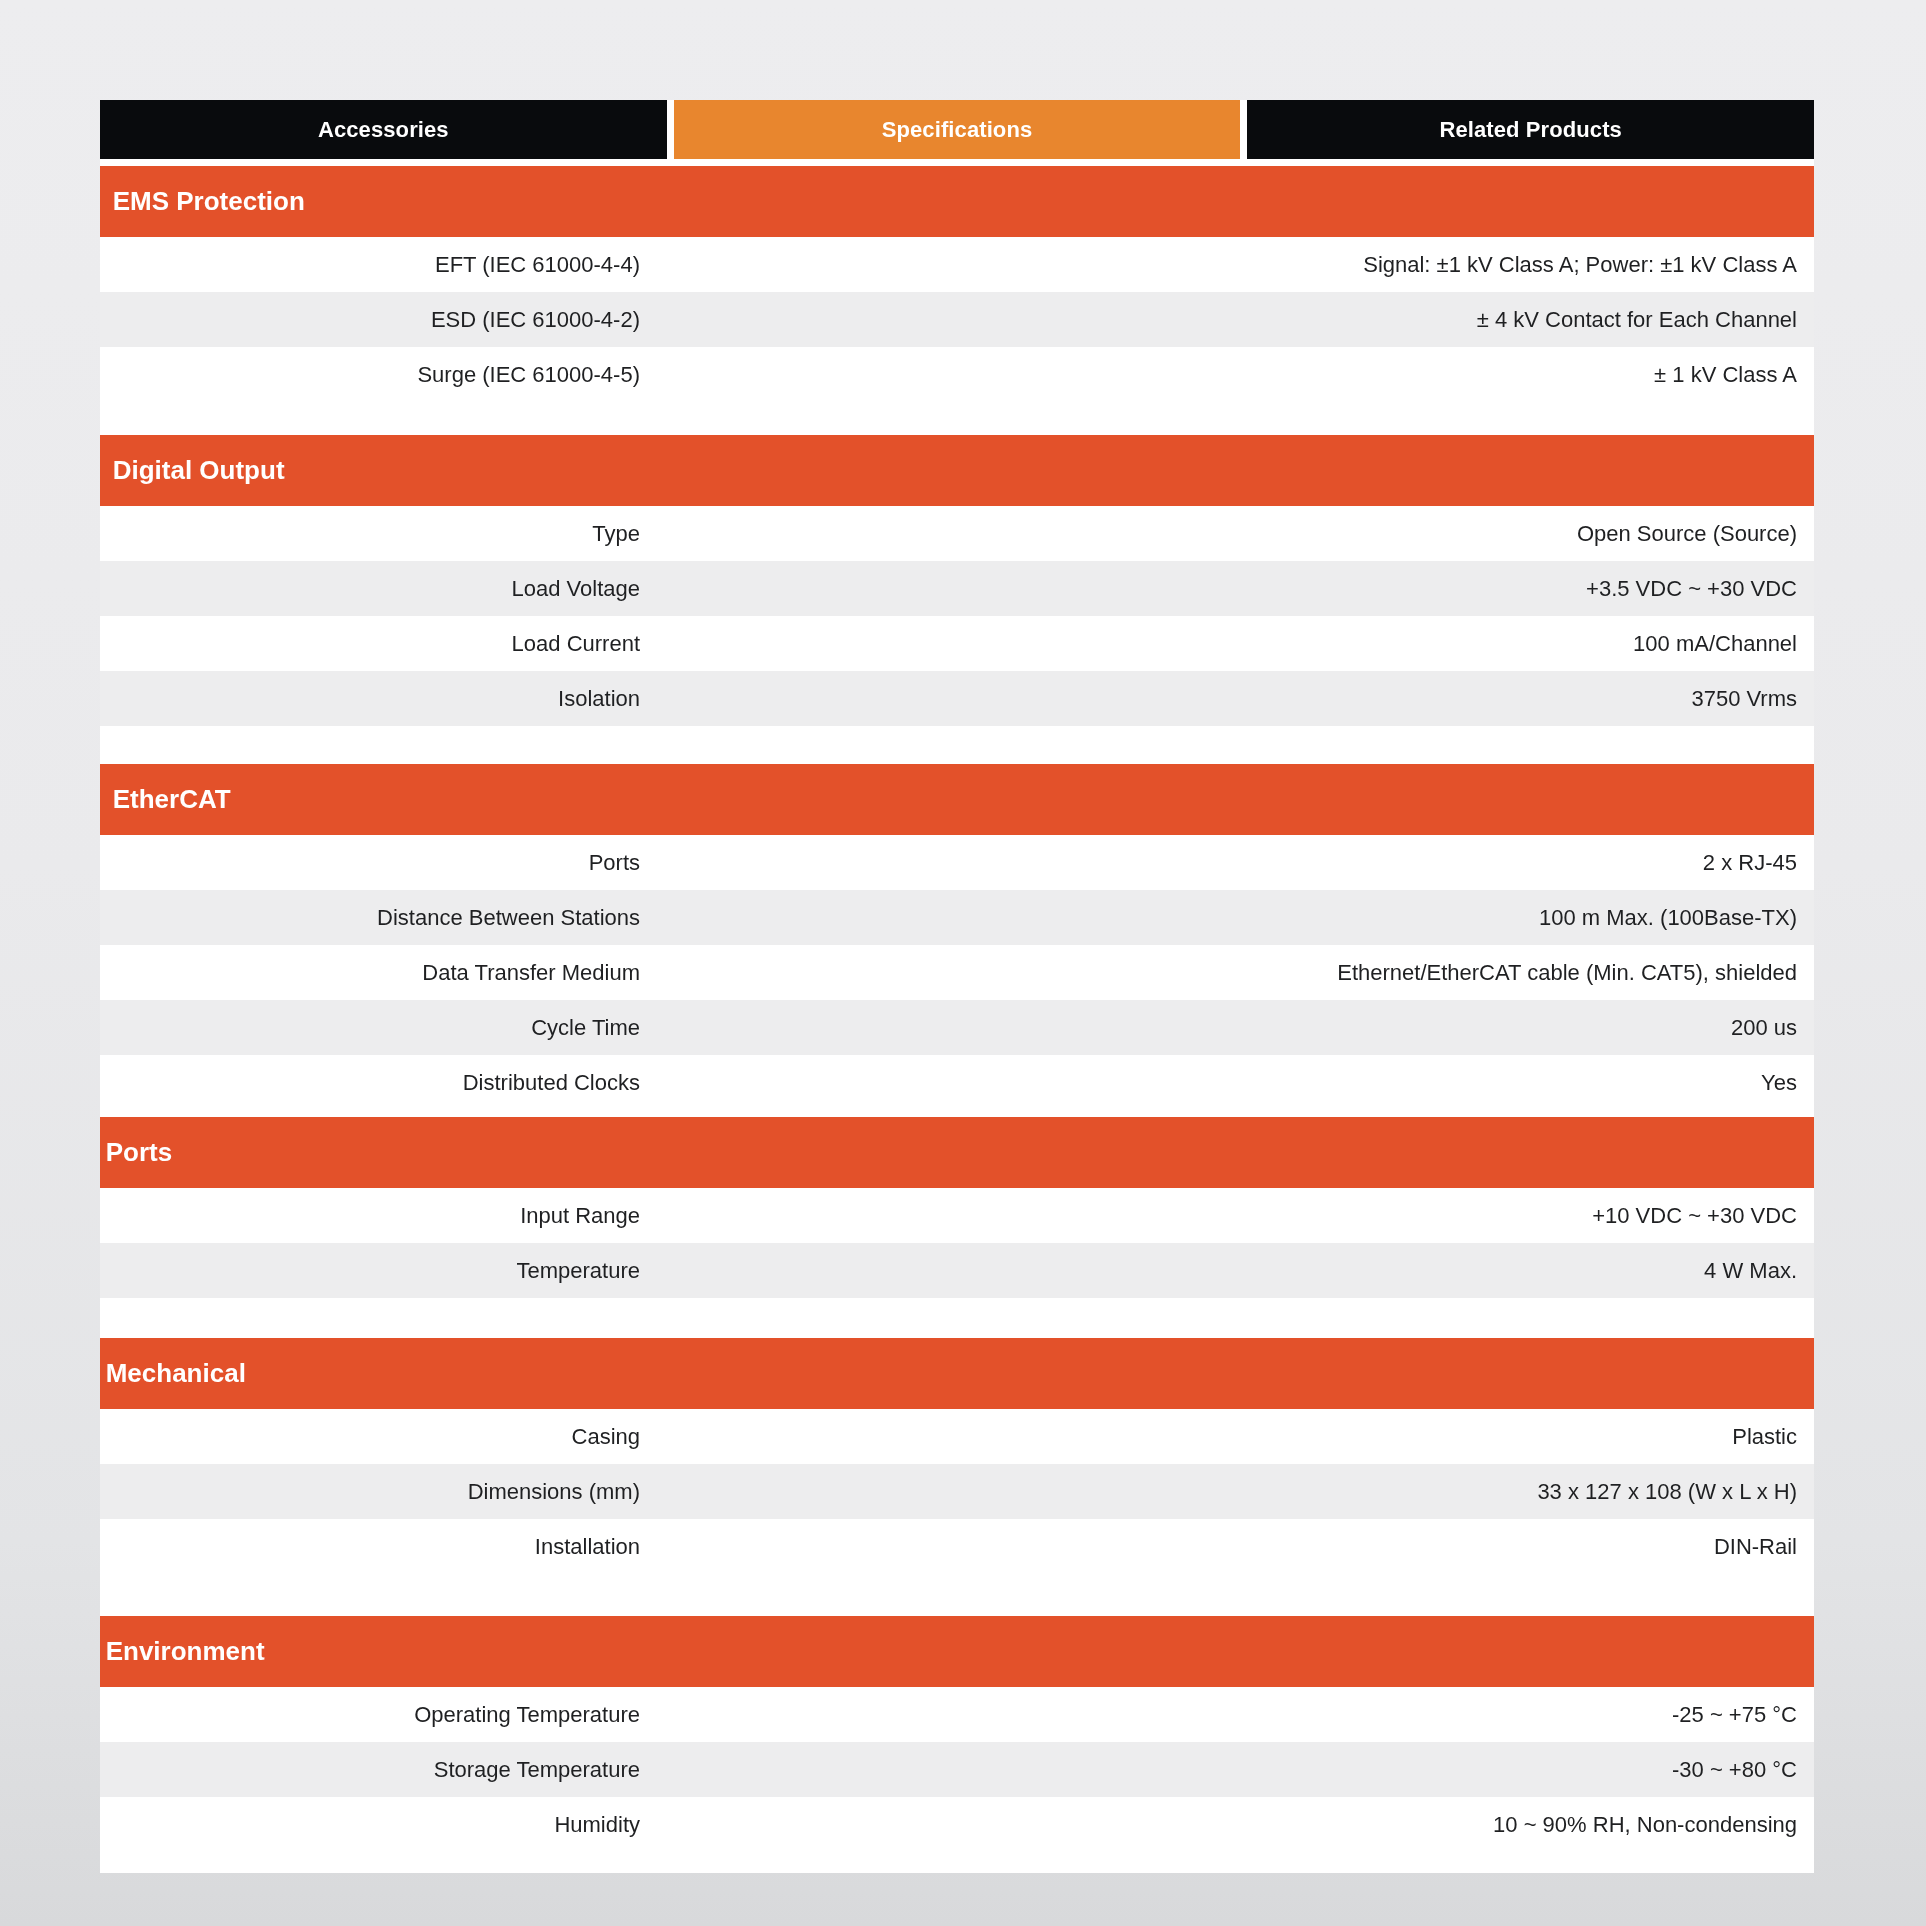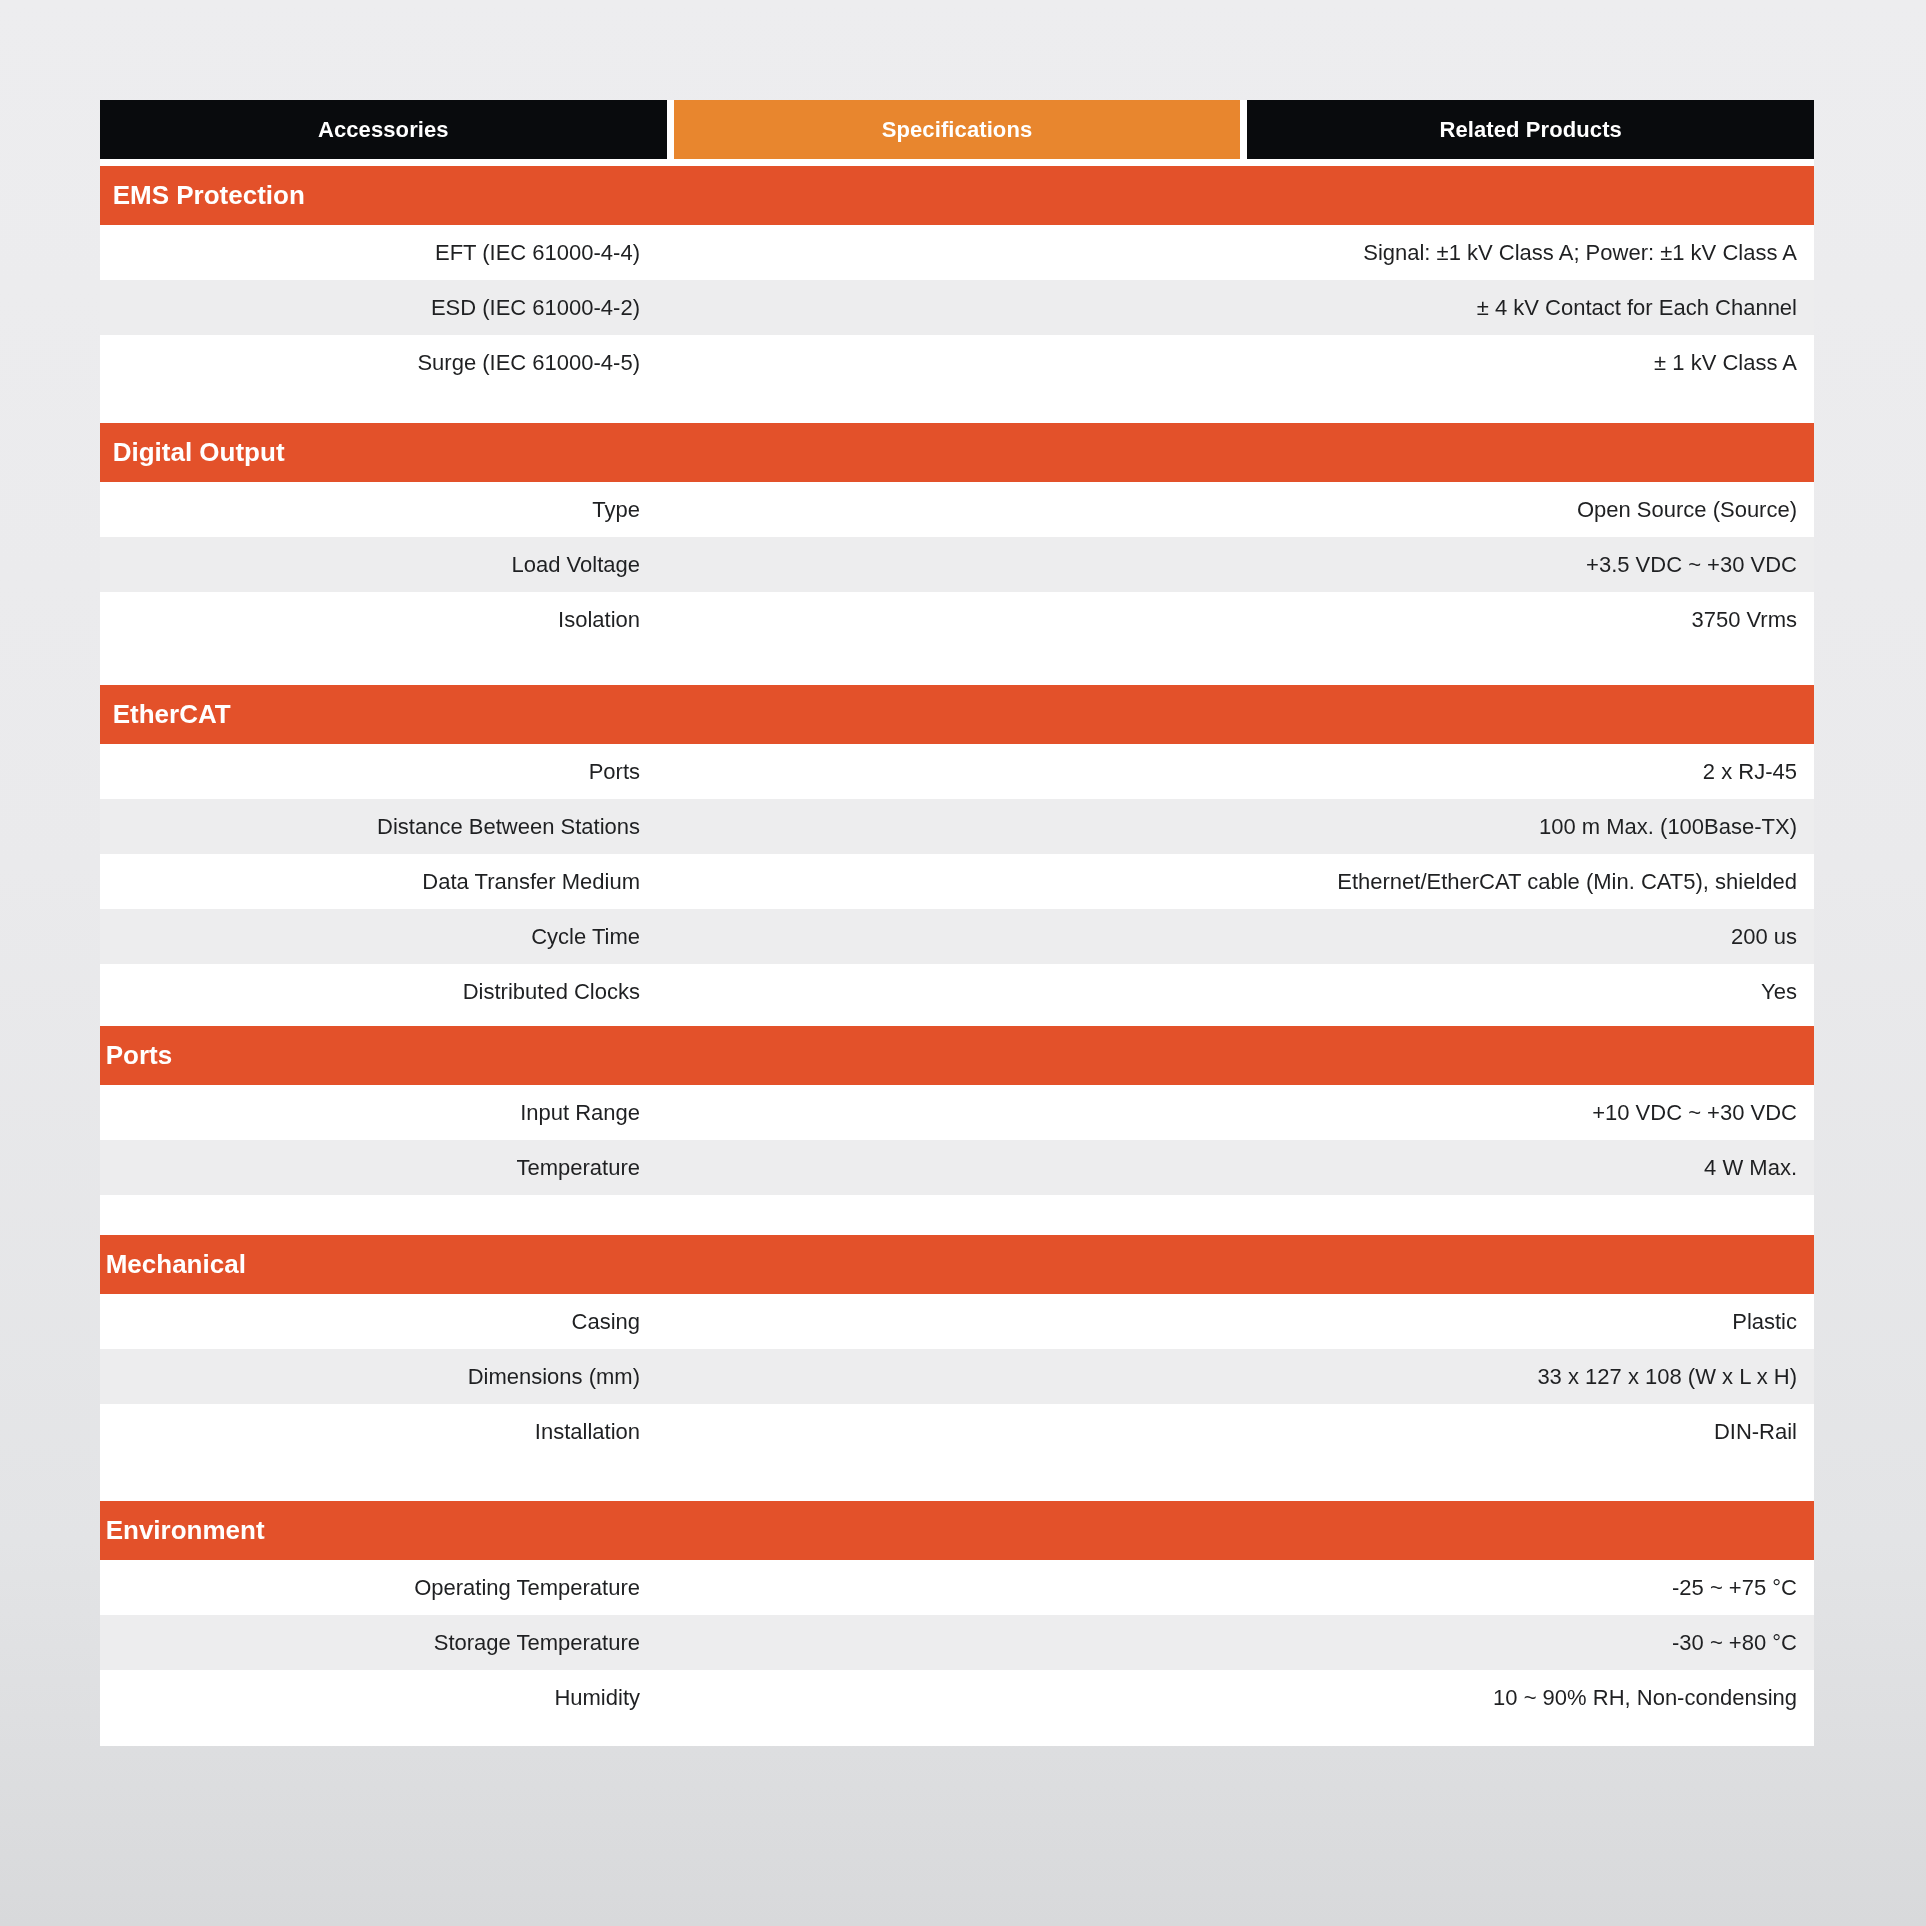--- a/index.html
+++ b/index.html
@@ -42,21 +42,21 @@
   .tab.inactive { background: #090b0d; }
 
   
   .sheet {
     background: #ffffff;
     padding-top: 7px;
     padding-bottom: 21px;
   }
   .section { margin-bottom: 0; }
   .sec-header {
-    height: 59px;
+    height: 71px;
     background: #e3512a;
     color: #ffffff;
     display: flex;
     align-items: center;
     font-size: 26px;
     font-weight: bold;
     padding-left: 12.7px;
   }
   .sec-header.flush { padding-left: 5.7px; }
 
@@ -125,20 +125,24 @@
       <div class="rows">
         <div class="row">
           <div class="cell-label">Type</div>
           <div class="cell-value">Open Source (Source)</div>
         </div>
         <div class="row">
           <div class="cell-label">Load Voltage</div>
           <div class="cell-value">+3.5 VDC ~ +30 VDC</div>
         </div>
         <div class="row">
+          <div class="cell-label">Load Current</div>
+          <div class="cell-value">100 mA/Channel</div>
+        </div>
+        <div class="row">
           <div class="cell-label">Isolation</div>
           <div class="cell-value">3750 Vrms</div>
         </div>
       </div>
     </div>
 
     <div class="section gap-after-ecat">
       <div class="sec-header">EtherCAT</div>
       <div class="rows">
         <div class="row">

